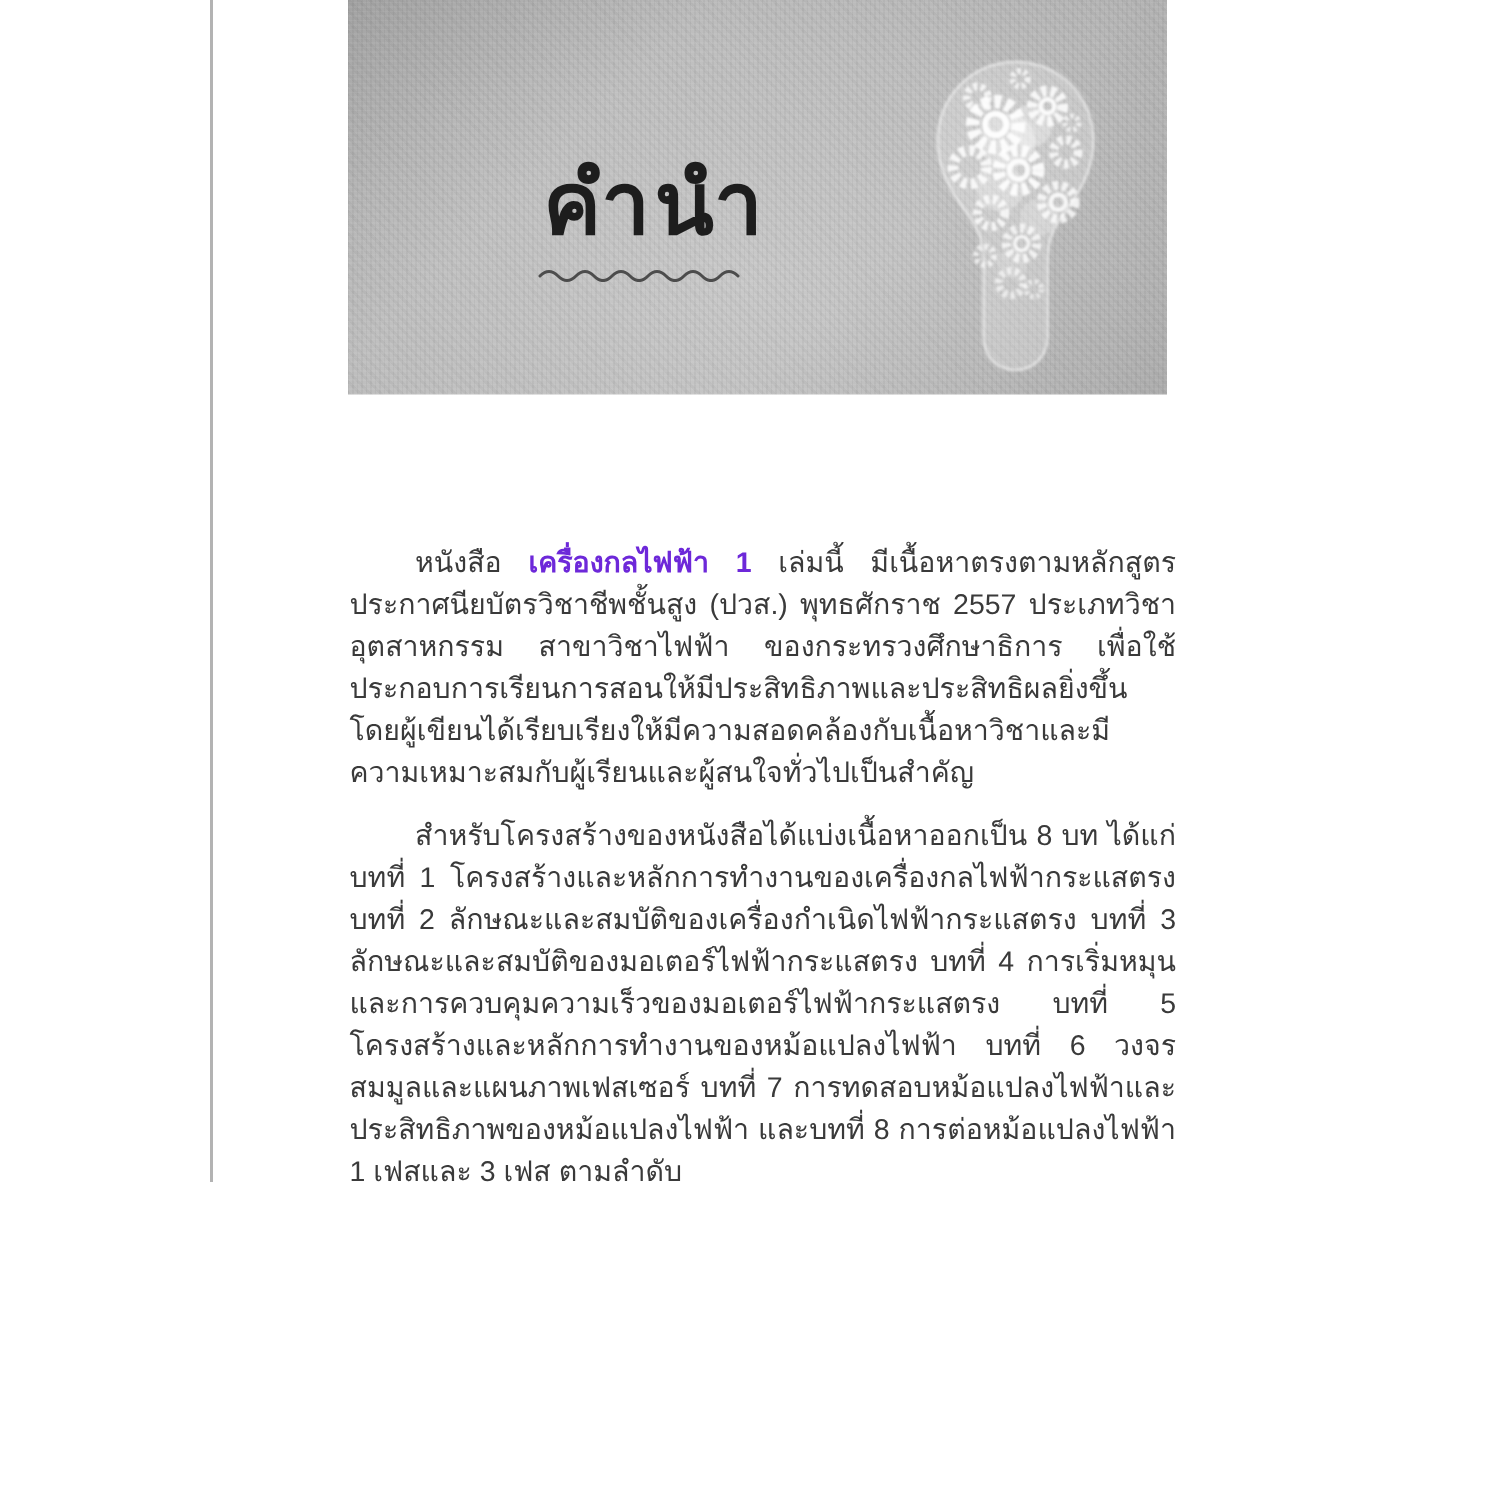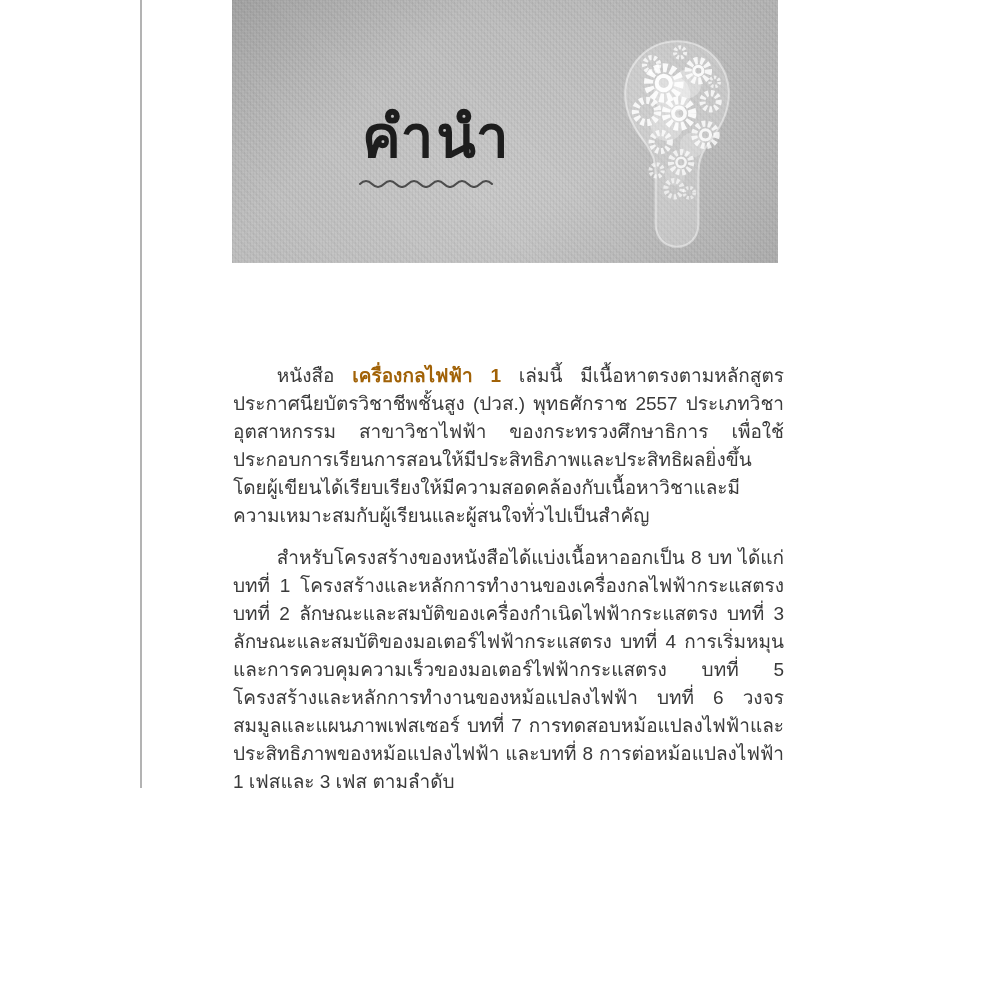--- a/index.html
+++ b/index.html
@@ -78,21 +78,21 @@
     font-size: 19px;
     line-height: 28px;
     color: #3a3a3a;
     text-align: justify;
   }
   .content p {
     margin: 0 0 14px 0;
     text-indent: 2.3em;
   }
   .content b {
-    color: #a16207;
+    color: #6d28d9;
   }
   .signature-block {
     margin-top: 24px;
     margin-left: 205px;
     width: 350px;
     text-align: center;
     text-indent: 0;
   }
   .author-name {
     font-weight: bold;

